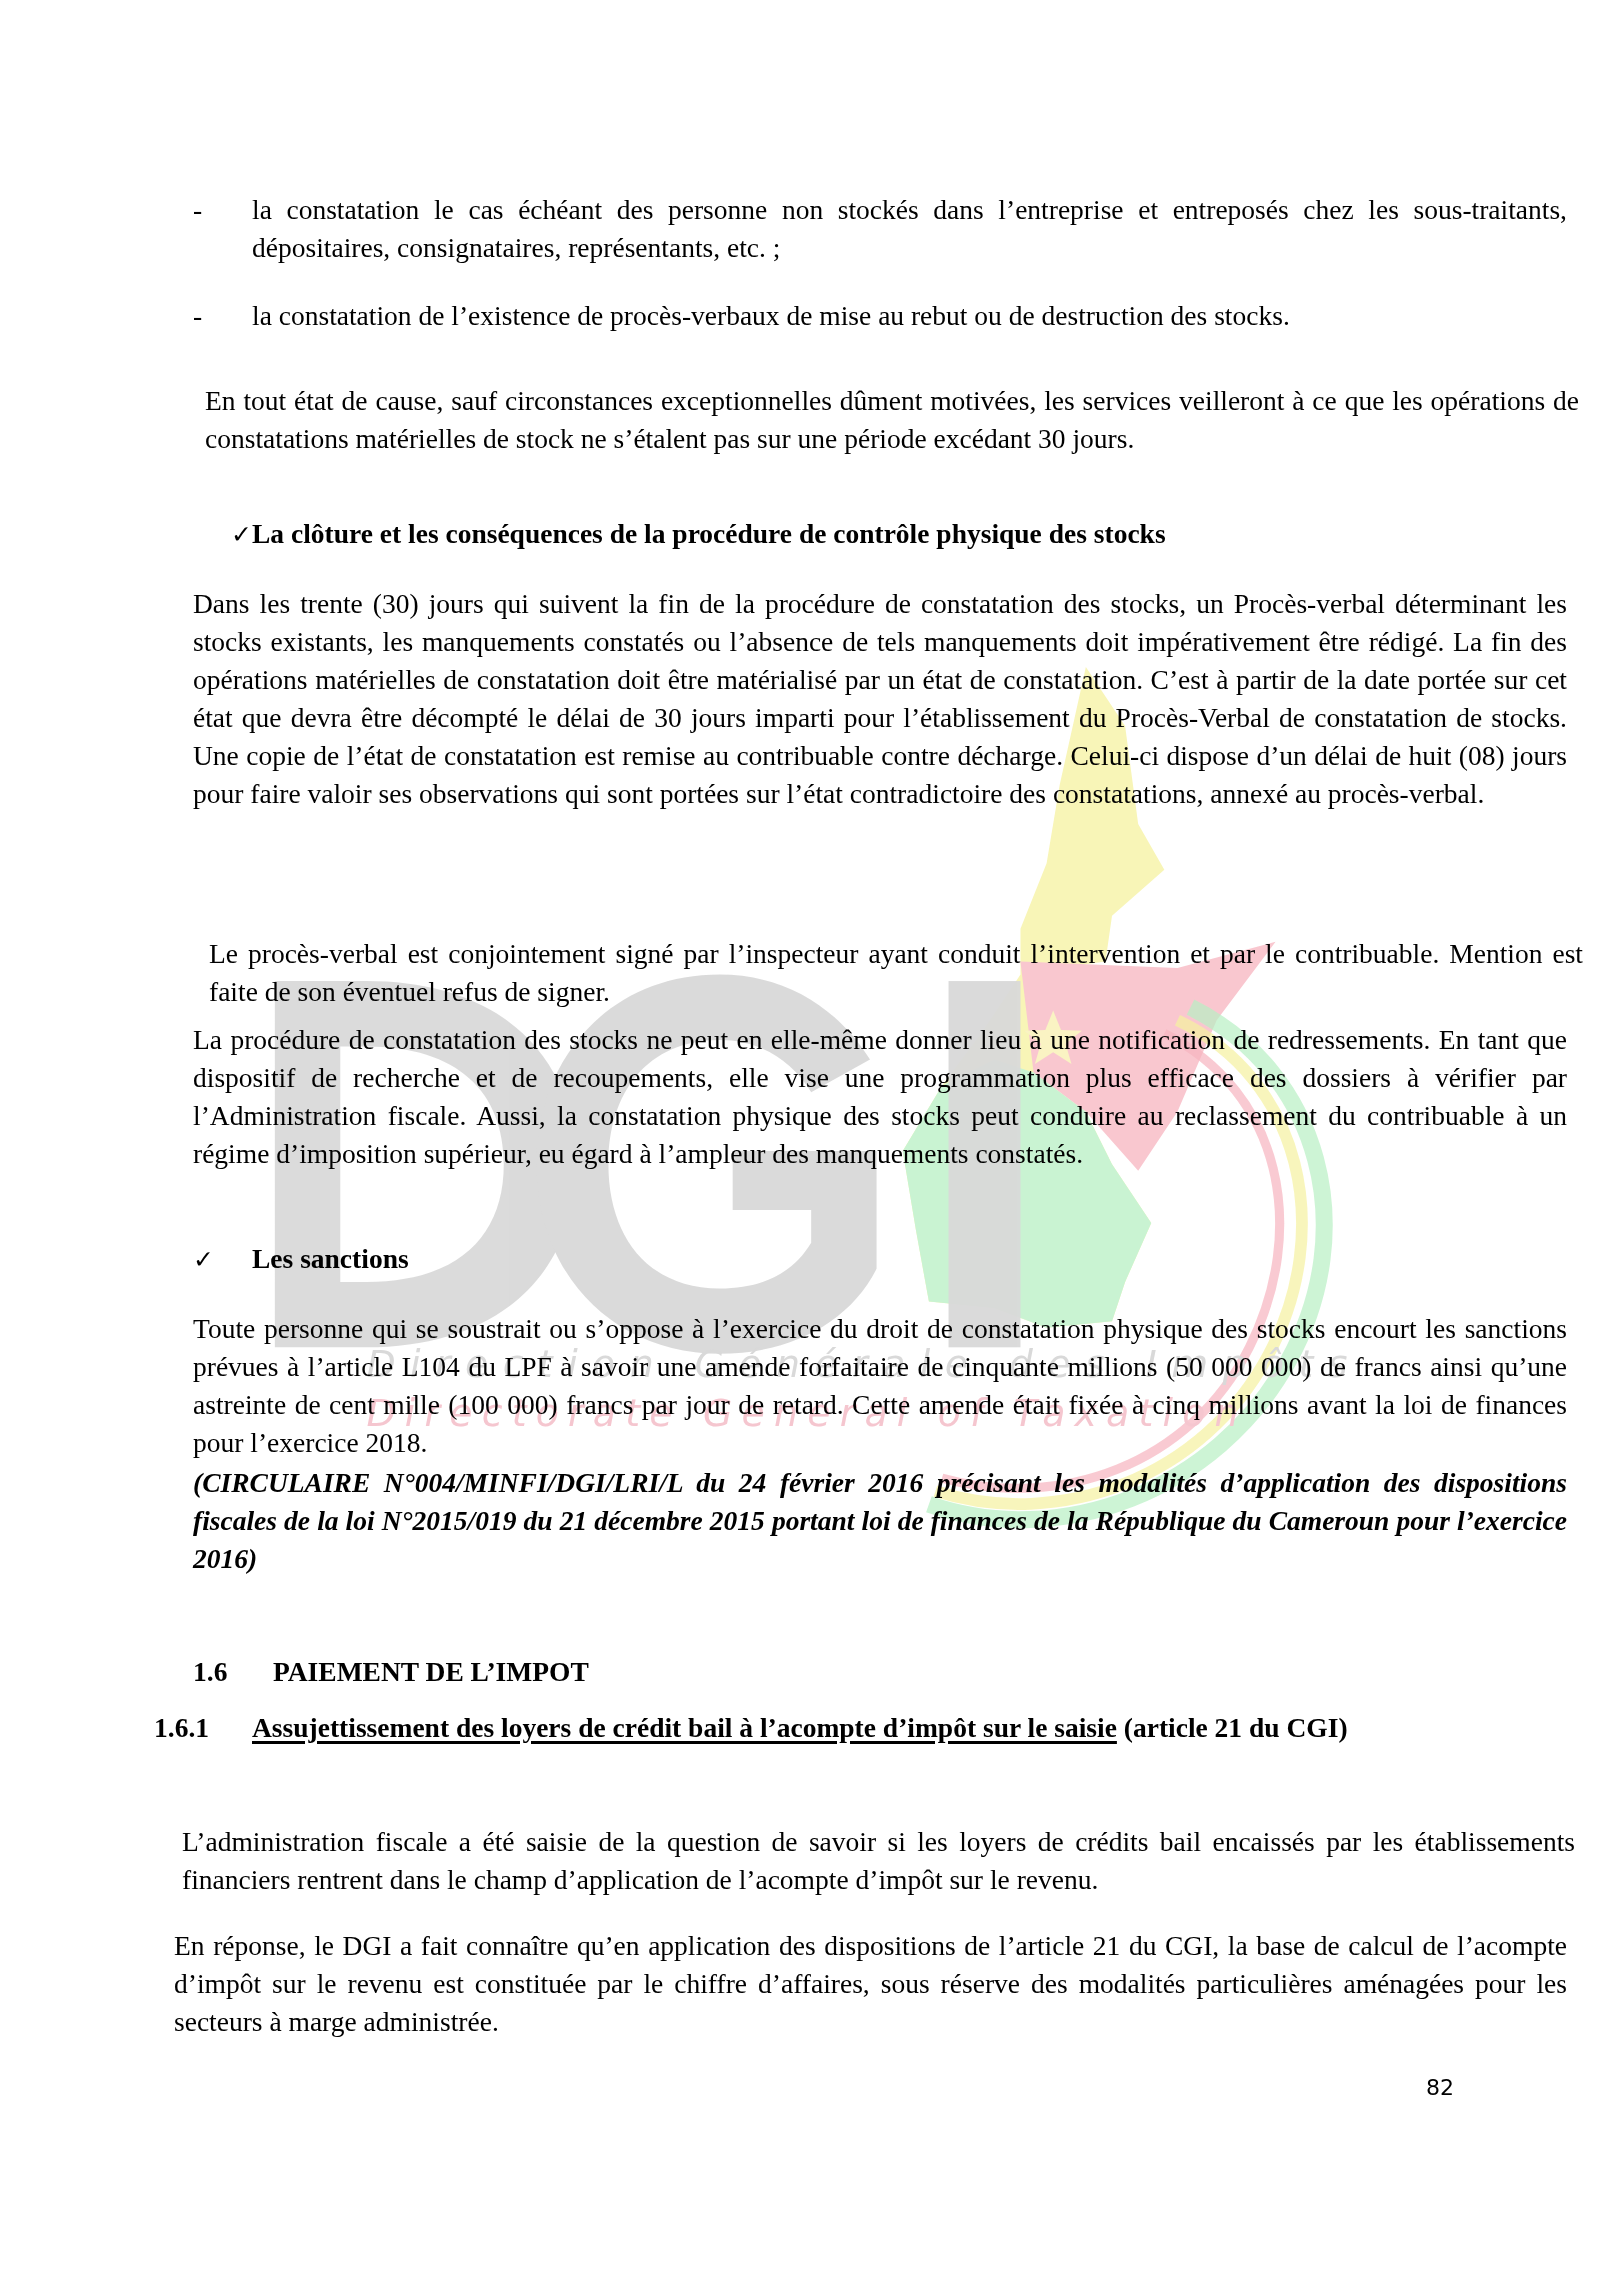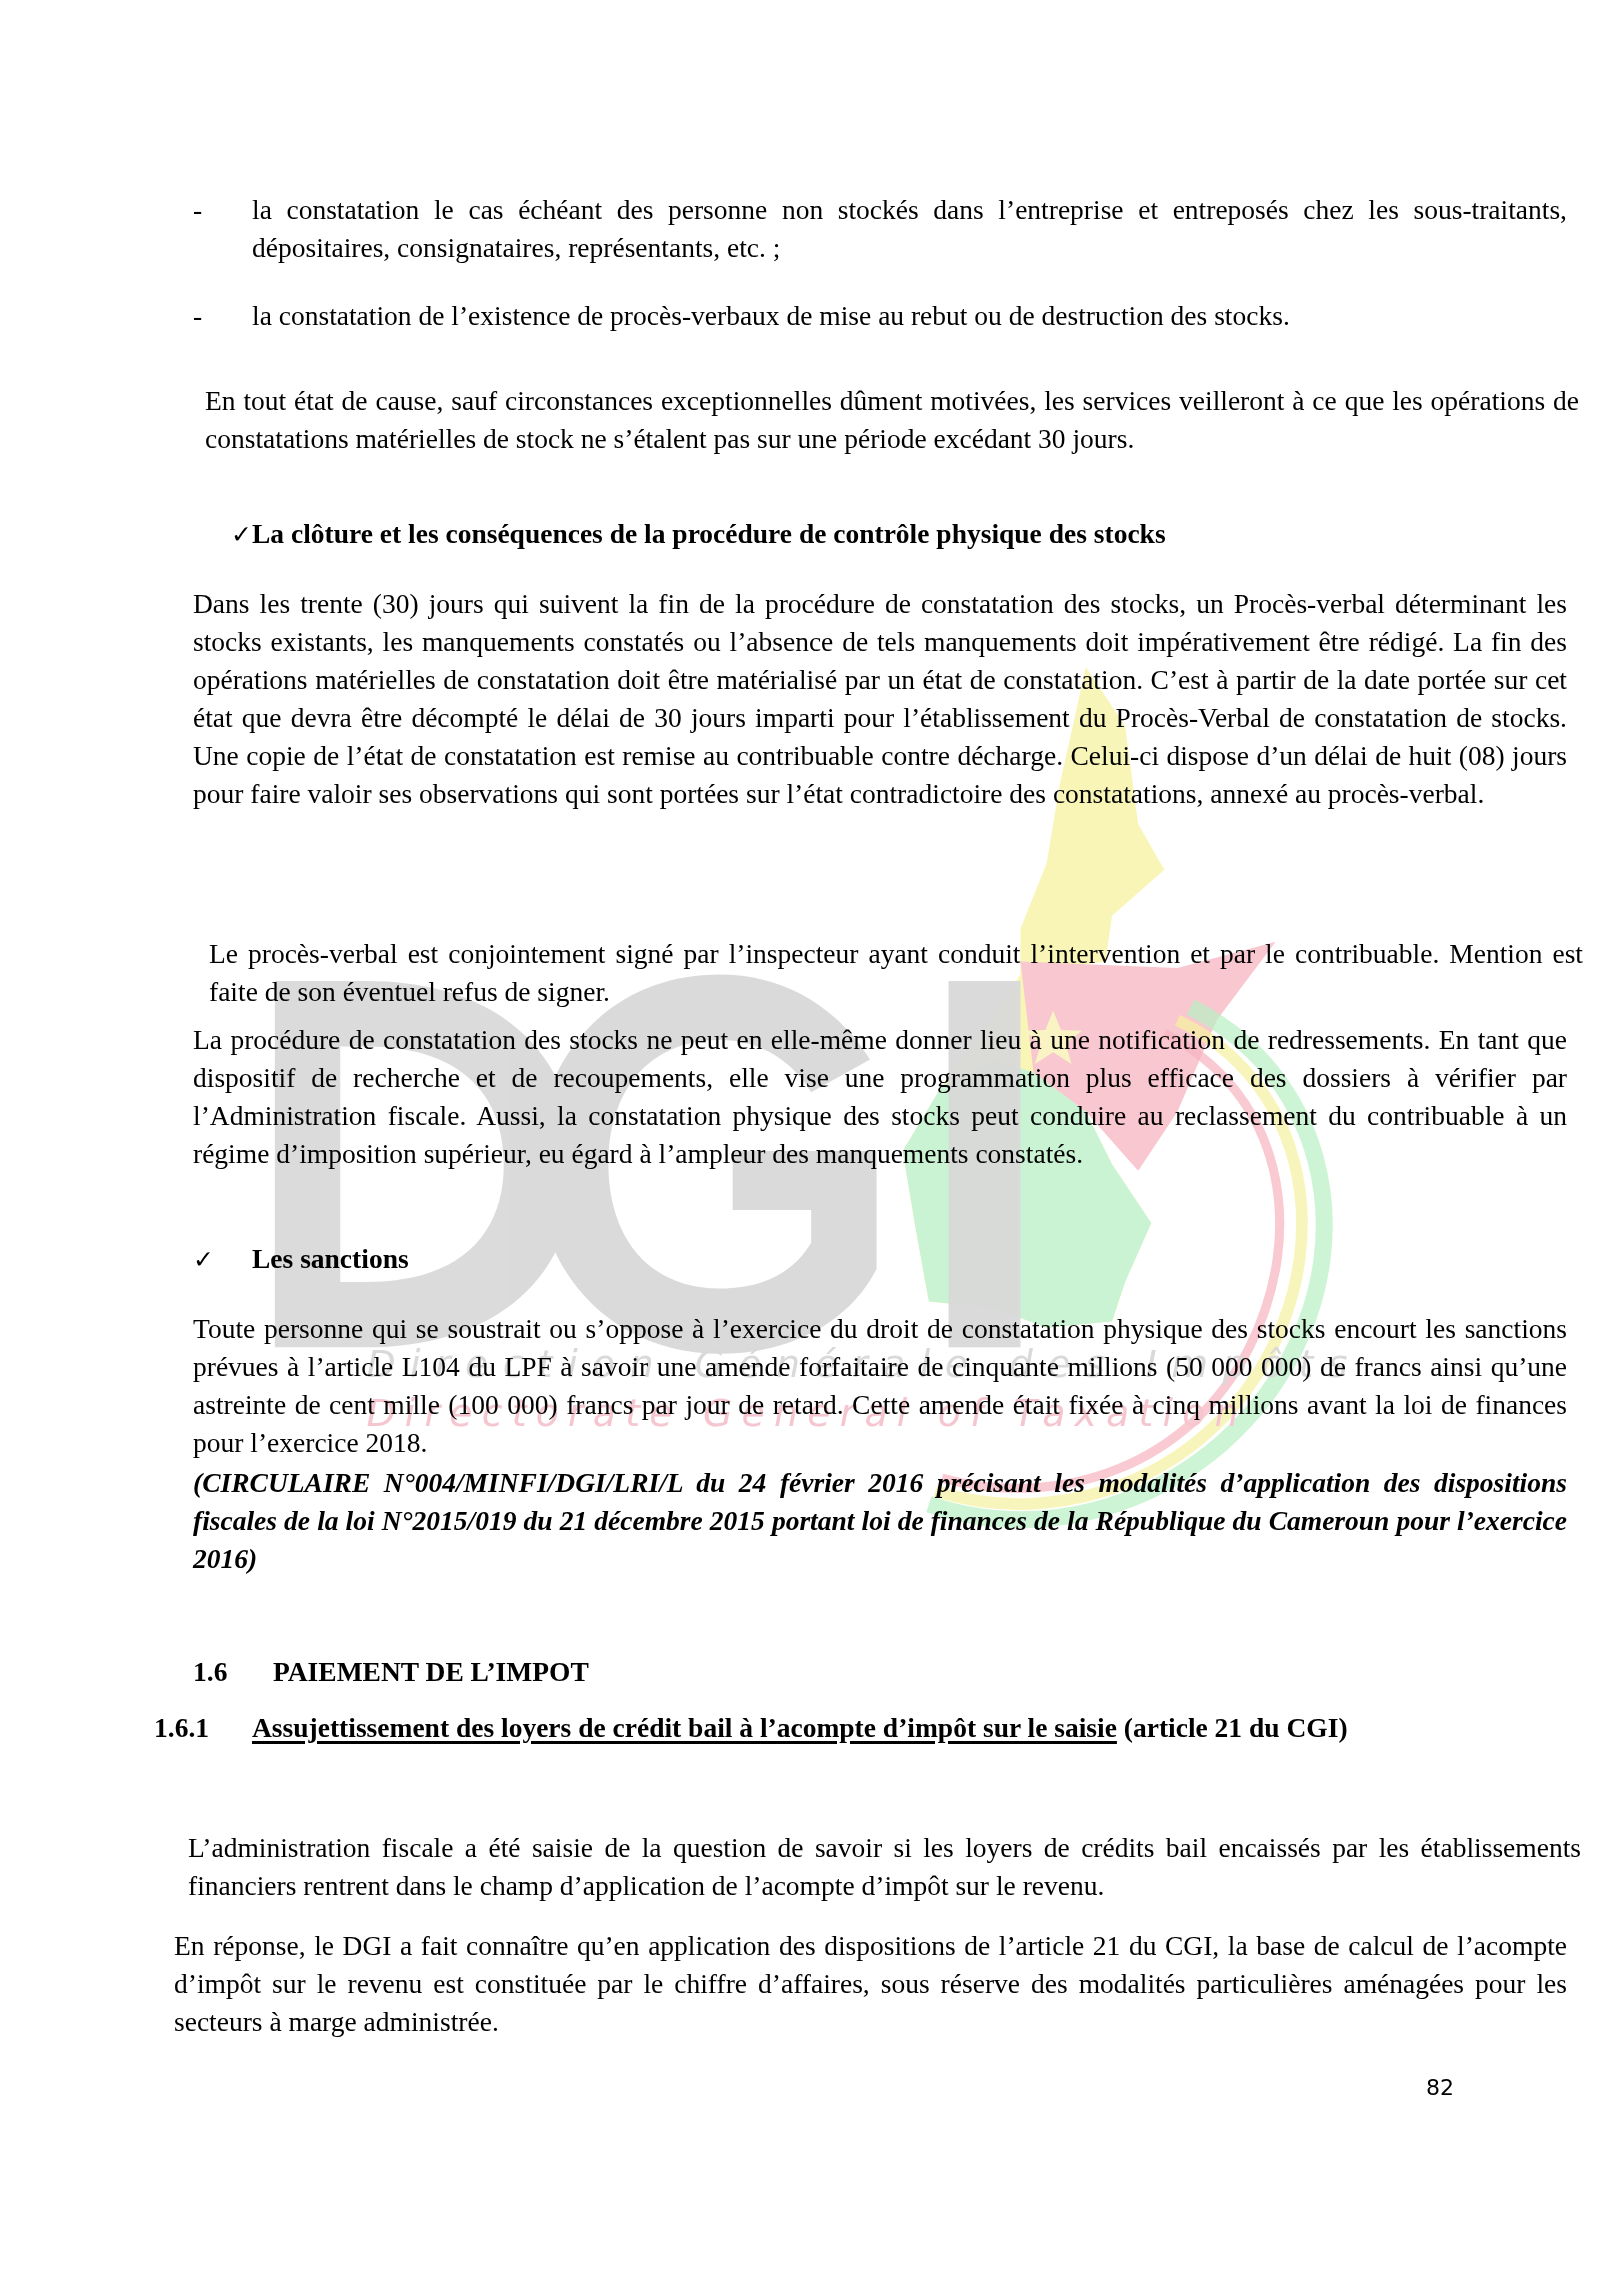--- a/index.html
+++ b/index.html
@@ -90,21 +90,21 @@
 
     <div class="sec-heading" style="top:1639px;">
       <span class="num">1.6</span><span>PAIEMENT DE L’IMPOT</span>
     </div>
 
     <div class="subsec" style="top:1709px;">
       <span class="num">1.6.1</span>
       <span class="txt"><span class="u">Assujettissement des loyers de crédit bail à l’acompte d’impôt sur le saisie</span><span> (article 21 du CGI)</span></span>
     </div>
 
-    <p class="blk wide" style="top:1815px; margin:14px;">L’administration fiscale a été saisie de la question de savoir si les loyers de crédits bail encaissés par les établissements financiers rentrent dans le champ d’application de l’acompte d’impôt sur le revenu.</p>
+    <p class="blk wide" style="top:1815px; margin:8px;">L’administration fiscale a été saisie de la question de savoir si les loyers de crédits bail encaissés par les établissements financiers rentrent dans le champ d’application de l’acompte d’impôt sur le revenu.</p>
 
     <p class="blk wide" style="top:1927px; margin:0;">En réponse, le DGI a fait connaître qu’en application des dispositions de l’article 21 du CGI, la base de calcul de l’acompte d’impôt sur le revenu est constituée par le chiffre d’affaires, sous réserve des modalités particulières aménagées pour les secteurs à marge administrée.</p>
 
   </div>
 
   <div class="pagenum">82</div>
 </div>
 
 
 </body></html>

